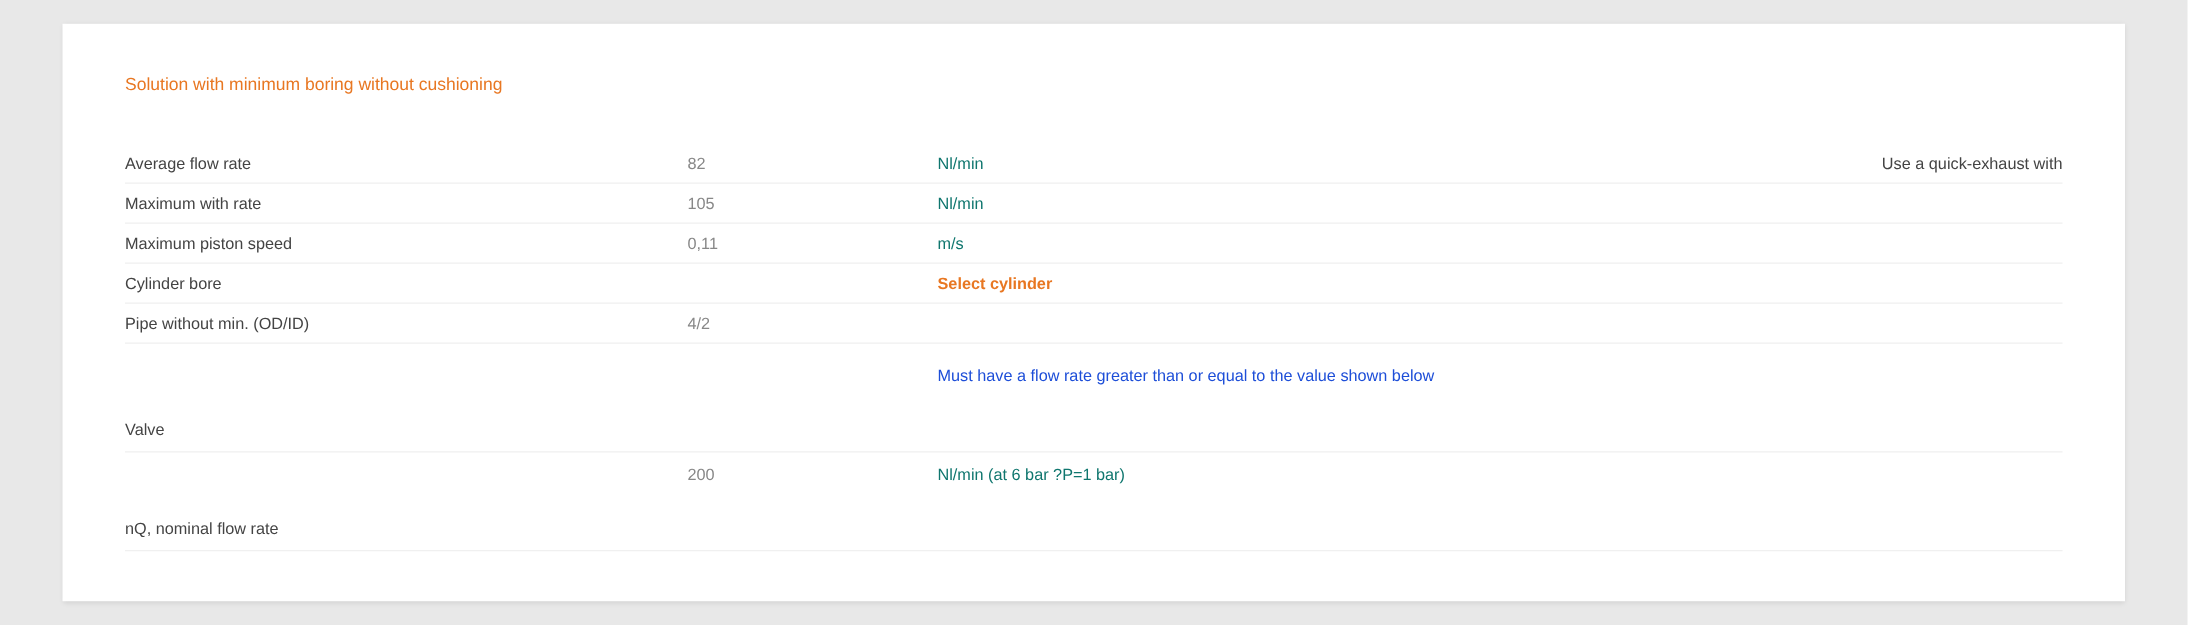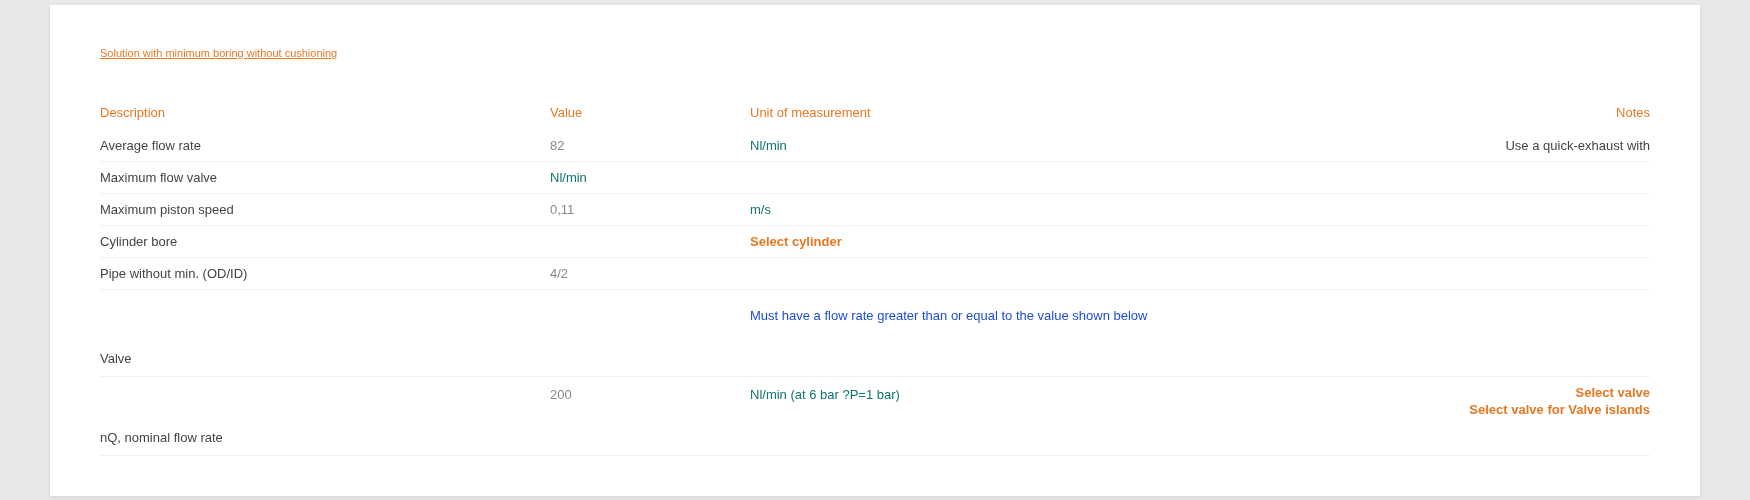--- a/index.html
+++ b/index.html
@@ -23,22 +23,21 @@
     .card {
       background: #fff;
       width: 1650px;
       min-height: 430px;
       padding: 40px 50px;
       box-shadow: 0 1px 4px rgba(0,0,0,0.1);
     }
 
     .title {
       color: #e87722;
-      font-size: 11px;
-      text-decoration: underline;
+      font-size: 14px;
       margin-bottom: 40px;
       display: inline-block;
       cursor: pointer;
     }
 
     .table-wrapper {
       width: 100%;
     }
 
     .table-row {
@@ -130,36 +129,31 @@
     }
   </style>
 </head>
 <body>
 
 <div class="card">
   <a class="title">Solution with minimum boring without cushioning</a>
 
   <div class="table-wrapper">
 
-    <div class="table-row header">
-      <span class="col-header">Description</span>
-      <span class="col-header">Value</span>
-      <span class="col-header">Unit of measurement</span>
-      <span class="col-header right">Notes</span>
-    </div>
 
     <div class="table-row">
       <span class="cell description">Average flow rate</span>
       <span class="cell value">82</span>
       <span class="cell unit">Nl/min</span>
       <span class="cell note">Use a quick-exhaust with</span>
     </div>
 
     <div class="table-row">
-      <span class="cell description">Maximum flow valve</span>
+      <span class="cell description">Maximum with rate</span>
+      <span class="cell value">105</span>
       <span class="cell unit">Nl/min</span>
       <span class="cell note"></span>
     </div>
 
     <div class="table-row">
       <span class="cell description">Maximum piston speed</span>
       <span class="cell value">0,11</span>
       <span class="cell unit">m/s</span>
       <span class="cell note"></span>
     </div>
@@ -182,20 +176,16 @@
       <span class="cell description">Valve</span>
       <span class="cell"></span>
       <span class="cell note-full">Must have a flow rate greater than or equal to the value shown below</span>
       <span></span>
     </div>
 
     <div class="row-valve">
       <span class="cell description orange">nQ, nominal flow rate</span>
       <span class="cell value">200</span>
       <span class="cell unit">Nl/min (at 6 bar ?P=1 bar)</span>
-      <div class="multi-link">
-        <span class="link-item">Select valve</span>
-        <span class="link-item">Select valve for Valve islands</span>
-      </div>
     </div>
 
   </div>
 </div>
 
 </body></html>

